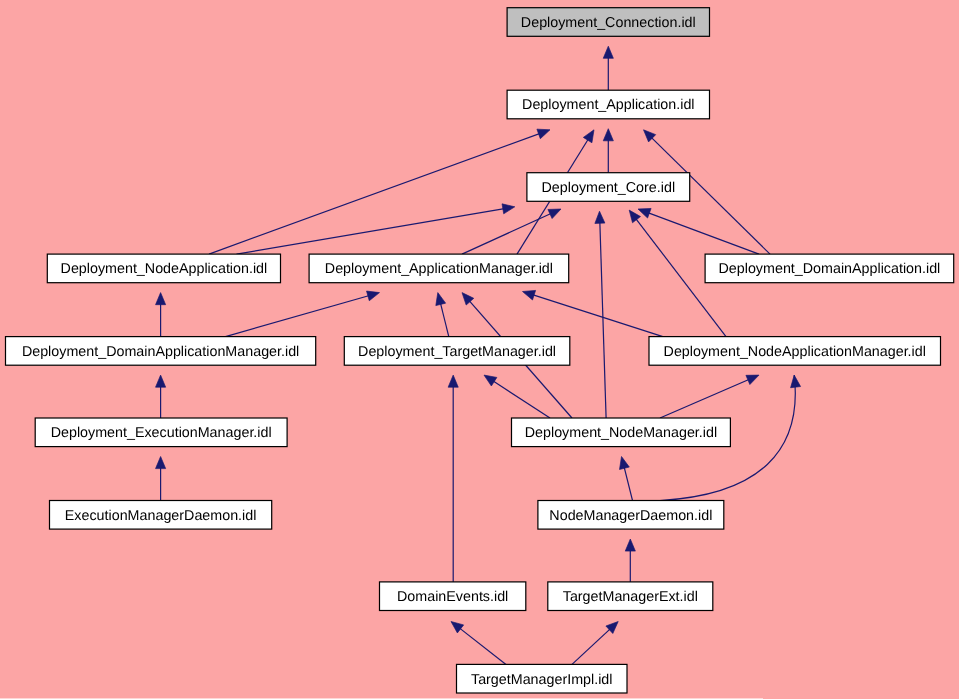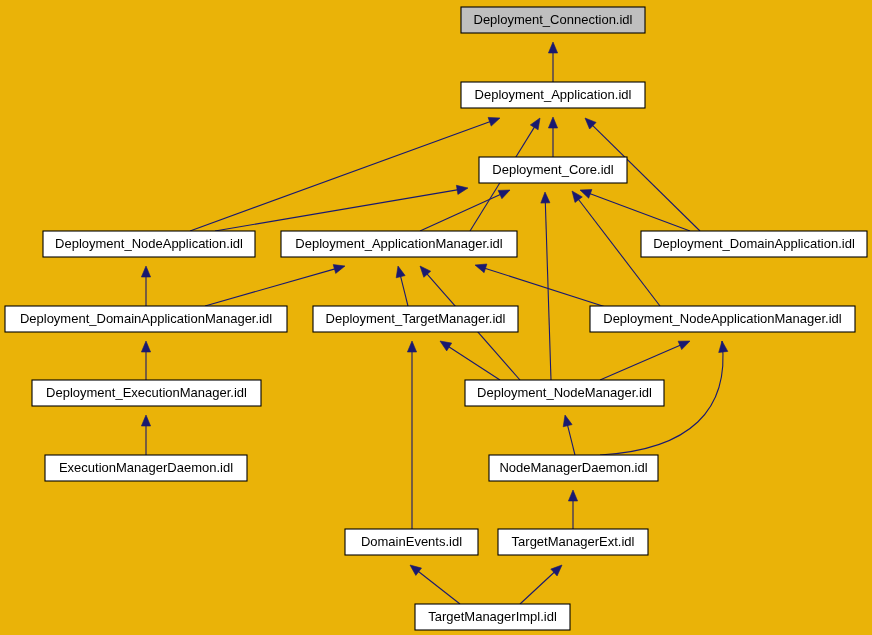--- a/index.html
+++ b/index.html
@@ -4,21 +4,21 @@
 <style>
   html, body {
     margin: 0;
     padding: 0;
     background: #ffffff;
   }
   #diagram-root {
     position: relative;
     width: 872px;
     height: 635px;
-    background: #eab308;
+    background: #fca5a5;
     font-family: "Liberation Sans", sans-serif;
     overflow: hidden;
   }
   svg#graph {
     position: absolute;
     left: 0;
     top: 0;
     width: 872px;
     height: 635px;
     display: block;

